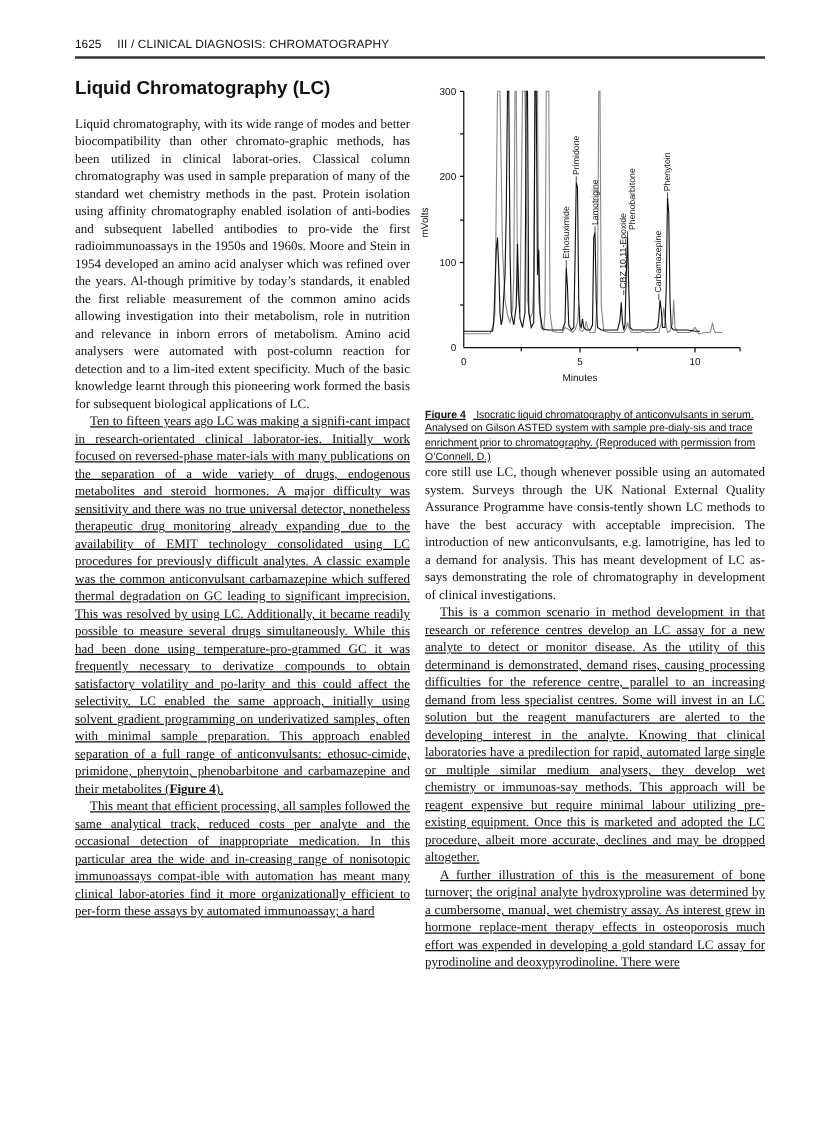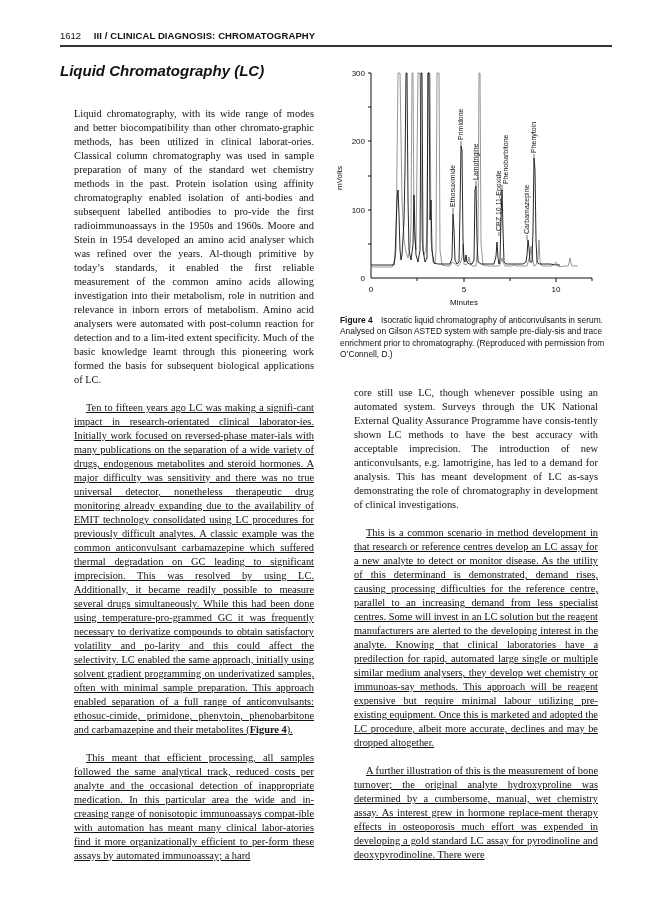--- a/index.html
+++ b/index.html
@@ -1,43 +1,43 @@
 <!DOCTYPE html>
 <html><head>
 <meta charset="utf-8">
 <style>
   html, body { margin: 0; padding: 0; background: #ffffff; }
   body { width: 668px; height: 900px; position: relative; overflow: hidden; color: #111; }
   .header { position: absolute; left: 60px; top: 30px; width: 552px; height: 16px;
             font-family: "Liberation Sans", sans-serif; font-size: 9.5px; }
   .header .pno { font-weight: normal; margin-right: 10px; }
-  .header .sect { font-weight: bold; letter-spacing: 0.1px; }
+  .header .sect { font-weight: normal; letter-spacing: 0.1px; }
   .rule { position: absolute; left: 60px; top: 45px; width: 552px; height: 1.5px; background: #333; }
   .title { position: absolute; left: 60px; top: 62px; font-family: "Liberation Sans", sans-serif;
-           font-weight: bold; font-size: 15px; margin: 0; font-style: italic; }
+           font-weight: bold; font-size: 15px; margin: 0; }
   .col { position: absolute; font-family: "Liberation Serif", serif; font-size: 10.4px;
          line-height: 14px; text-align: justify; hyphens: manual; }
-  .col p { margin: 14px; }
+  .col p { margin: 0; }
   .col p.indent { text-indent: 12px; text-decoration: underline; }
   .col-left { left: 60px; top: 93px; width: 268px; }
   .col-right-top { left: 340px; top: 372px; width: 272px; }
   .fig-bold { font-weight: bold; }
   .figure { position: absolute; left: 324px; top: 62px; width: 290px; height: 250px; }
   .figure svg { position: absolute; left: 0; top: 0; }
-  .caption { position: absolute; left: 340px; top: 315px; width: 272px;
-             font-family: "Liberation Sans", sans-serif; font-size: 8.4px; line-height: 11.3px; }
+  .caption { position: absolute; left: 340px; top: 326px; width: 272px;
+             font-family: "Liberation Sans", sans-serif; font-size: 8.4px; line-height: 11.3px; text-decoration: underline; }
   .caption .cap-label { font-weight: bold; margin-right: 6px; }
   .axis-text { font-family: "Liberation Sans", sans-serif; font-size: 8px; fill: #111; }
   .peak-label { font-family: "Liberation Sans", sans-serif; font-size: 7px; fill: #111; }
 </style>
 </head>
 <body>
 
 <div class="header">
-  <span class="pno">1612</span>
+  <span class="pno">1625</span>
   <span class="sect">III / CLINICAL DIAGNOSIS: CHROMATOGRAPHY</span>
 </div>
 <div class="rule"></div>
 
 <h2 class="title">Liquid Chromatography (LC)</h2>
 
 <div class="col col-left">
   <p>Liquid chromatography, with its wide range of modes and better biocompatibility than other chromato-graphic methods, has been utilized in clinical laborat-ories. Classical column chromatography was used in sample preparation of many of the standard wet chemistry methods in the past. Protein isolation using affinity chromatography enabled isolation of anti-bodies and subsequent labelled antibodies to pro-vide the first radioimmunoassays in the 1950s and 1960s. Moore and Stein in 1954 developed an amino acid analyser which was refined over the years. Al-though primitive by today’s standards, it enabled the first reliable measurement of the common amino acids allowing investigation into their metabolism, role in nutrition and relevance in inborn errors of metabolism. Amino acid analysers were automated with post-column reaction for detection and to a lim-ited extent specificity. Much of the basic knowledge learnt through this pioneering work formed the basis for subsequent biological applications of LC.</p>
   <p class="indent"><span>Ten to fifteen years ago LC was making a signifi-cant impact in research-orientated clinical laborator-ies. Initially work focused on reversed-phase mater-ials with many publications on the separation of a wide variety of drugs, endogenous metabolites and steroid hormones. A major difficulty was sensitivity and there was no true universal detector, nonetheless therapeutic drug monitoring already expanding due to the availability of EMIT technology consolidated using LC procedures for previously difficult analytes. A classic example was the common anticonvulsant carbamazepine which suffered thermal degradation on GC leading to significant imprecision. This was resolved by using LC. Additionally, it became readily possible to measure several drugs simultaneously. While this had been done using temperature-pro-grammed GC it was frequently necessary to derivatize compounds to obtain satisfactory volatility and po-larity and this could affect the selectivity. LC enabled the same approach, initially using solvent gradient programming on underivatized samples, often with minimal sample preparation. This approach enabled separation of a full range of anticonvulsants: ethosuc-cimide, primidone, phenytoin, phenobarbitone and carbamazepine and their metabolites (</span><span class="fig-bold">Figure 4</span><span>).</span></p>
   <p class="indent">This meant that efficient processing, all samples followed the same analytical track, reduced costs per analyte and the occasional detection of inappropriate medication. In this particular area the wide and in-creasing range of nonisotopic immunoassays compat-ible with automation has meant many clinical labor-atories find it more organizationally efficient to per-form these assays by automated immunoassay; a hard</p>

